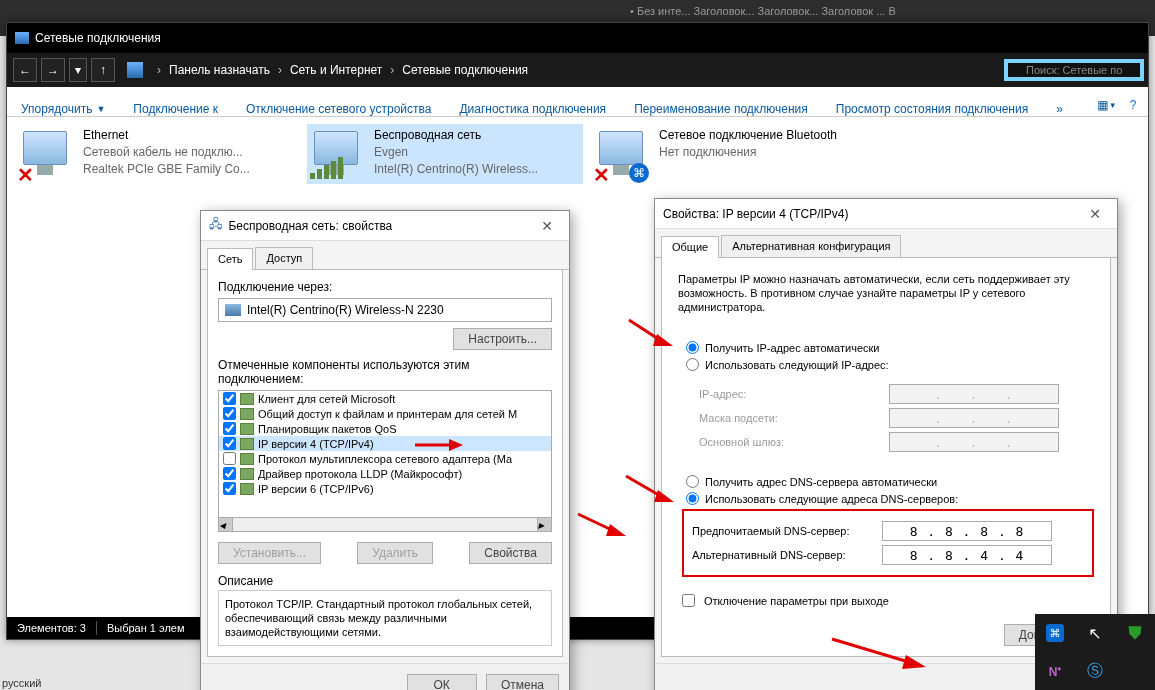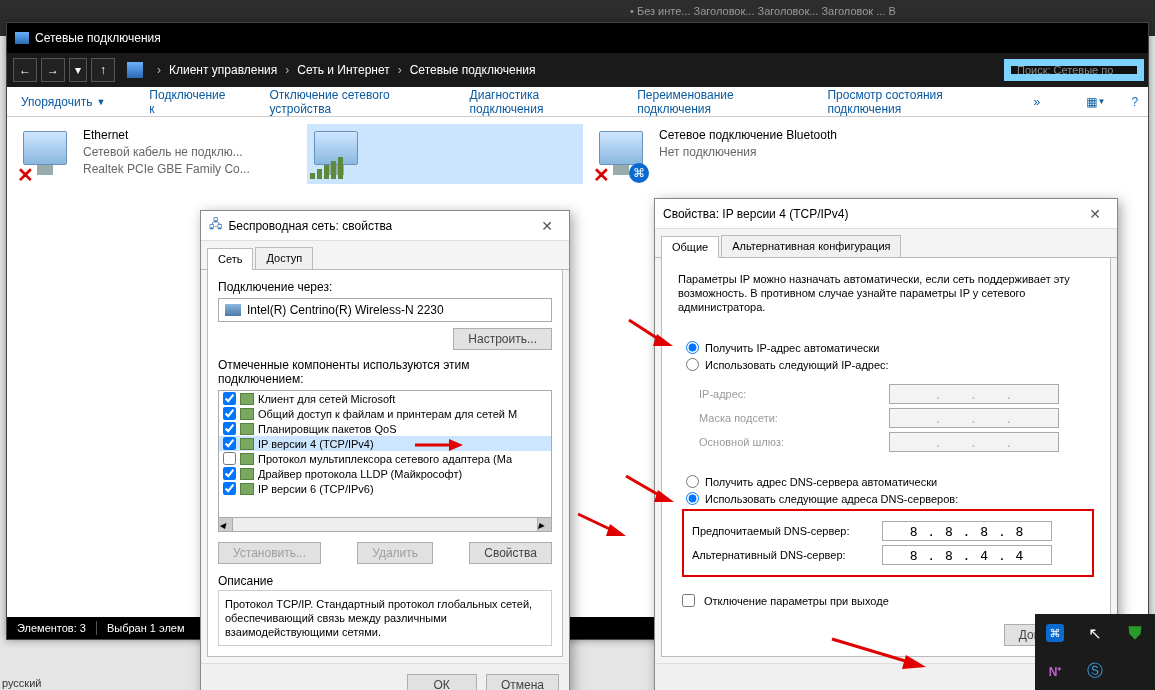--- a/index.html
+++ b/index.html
@@ -11,22 +11,22 @@
 
   
   .cp-window { position:absolute; left:6px; top:22px; width:1143px; height:618px; background:#fff; border:1px solid #444; box-shadow:0 0 8px rgba(0,0,0,.4);}
   .cp-title { height:30px; background:#000; color:#fff; font-size:12px; padding-left:8px; display:flex; align-items:center; gap:6px;}
   .cp-title .ico { width:14px; height:12px; background:linear-gradient(#6ab0ff,#2a6bb0); }
   .cp-addr { height:34px; background:#1a1a1a; display:flex; align-items:center; color:#fff; font-size:12px;}
   .cp-addr .nav { display:flex; gap:4px; padding:0 6px;}
   .cp-addr .navbtn { width:24px; height:24px; border:1px solid #555; display:flex; align-items:center; justify-content:center; background:#222; cursor:default;}
   .cp-addr .crumb-ico { width:16px; height:16px; background:linear-gradient(#6ab0ff,#2a6bb0); margin:0 6px;}
   .cp-addr .chev { margin:0 8px; color:#bbb;}
-  .cp-addr .search { margin-left:auto; width:140px; height:22px; background:#111; border:7px solid #7dd3fc; color:#888; font-size:11px; padding-left:6px; display:flex; align-items:center; margin-right:4px;}
-  .cp-tool { height:30px; background:#fff; border-bottom:1px solid #ccc; display:flex; align-items:center; font-size:12px; color:#0a5aa0;gap:16px;}
+  .cp-addr .search { margin-left:auto; width:140px; height:22px; background:#111; border:4px solid #7dd3fc; color:#888; font-size:11px; padding-left:18px; display:flex; align-items:center; margin-right:4px;}
+  .cp-tool { height:30px; background:#fff; border-bottom:1px solid #ccc; display:flex; align-items:flex-end; font-size:12px; color:#0a5aa0;}
   .cp-tool .titem { padding:0 14px; cursor:default; display:flex; align-items:center; gap:4px;}
   .cp-tool .titem .dd { font-size:9px;}
   .cp-tool .spacer { flex:1;}
   .cp-tool .ricon { width:22px; height:22px; display:flex; align-items:center; justify-content:center; color:#0a5aa0; margin-right:4px; cursor:default;}
 
   .cp-body { position:relative; height:calc(100% - 94px);}
   .conn { position:absolute; display:flex; gap:10px;}
   .conn .ico-wrap { width:54px; height:54px; position:relative;}
   .conn .ico-screen { width:44px; height:34px; background:linear-gradient(#cfe6ff,#8ab8e0); border:1px solid #6a92b8; border-radius:2px; position:absolute; top:4px; left:4px;}
   .conn .ico-stand { width:16px; height:10px; background:#9aa; position:absolute; bottom:6px; left:18px;}
@@ -115,21 +115,21 @@
   </div>
   <div class="cp-addr">
     <div class="nav">
       <div class="navbtn">←</div>
       <div class="navbtn">→</div>
       <div class="navbtn" style="width:18px">▾</div>
       <div class="navbtn">↑</div>
     </div>
     <span class="crumb-ico"></span>
     <span class="chev">›</span>
-    <span>Клиент управления</span>
+    <span>Панель назначать</span>
     <span class="chev">›</span>
     <span>Сеть и Интернет</span>
     <span class="chev">›</span>
     <span>Сетевые подключения</span>
     <div class="search">
         <span>Поиск: Сетевые по</span>
       </div>
   </div>
   <div class="cp-tool">
     <div class="titem">
@@ -167,20 +167,25 @@
           <div class="ico-screen"></div>
           <div class="ico-stand"></div>
         <div class="bars">
             <i style="height:6px"></i>
             <i style="height:10px"></i>
             <i style="height:14px"></i>
             <i style="height:18px"></i>
             <i style="height:22px"></i>
           </div>
       </div>
+      <div class="txt">
+        <div class="n">Беспроводная сеть</div>
+        <div class="g">Evgen</div>
+        <div class="g">Intel(R) Centrino(R) Wireless...</div>
+      </div>
     </div>
 
     <div class="conn" style="left:588px;top:10px;width:280px">
       <div class="ico-wrap">
           <div class="ico-screen"></div>
           <div class="ico-stand"></div>
         <div class="deny">✕</div>
         <div class="bt-badge">⌘</div>
       </div>
       <div class="txt">

